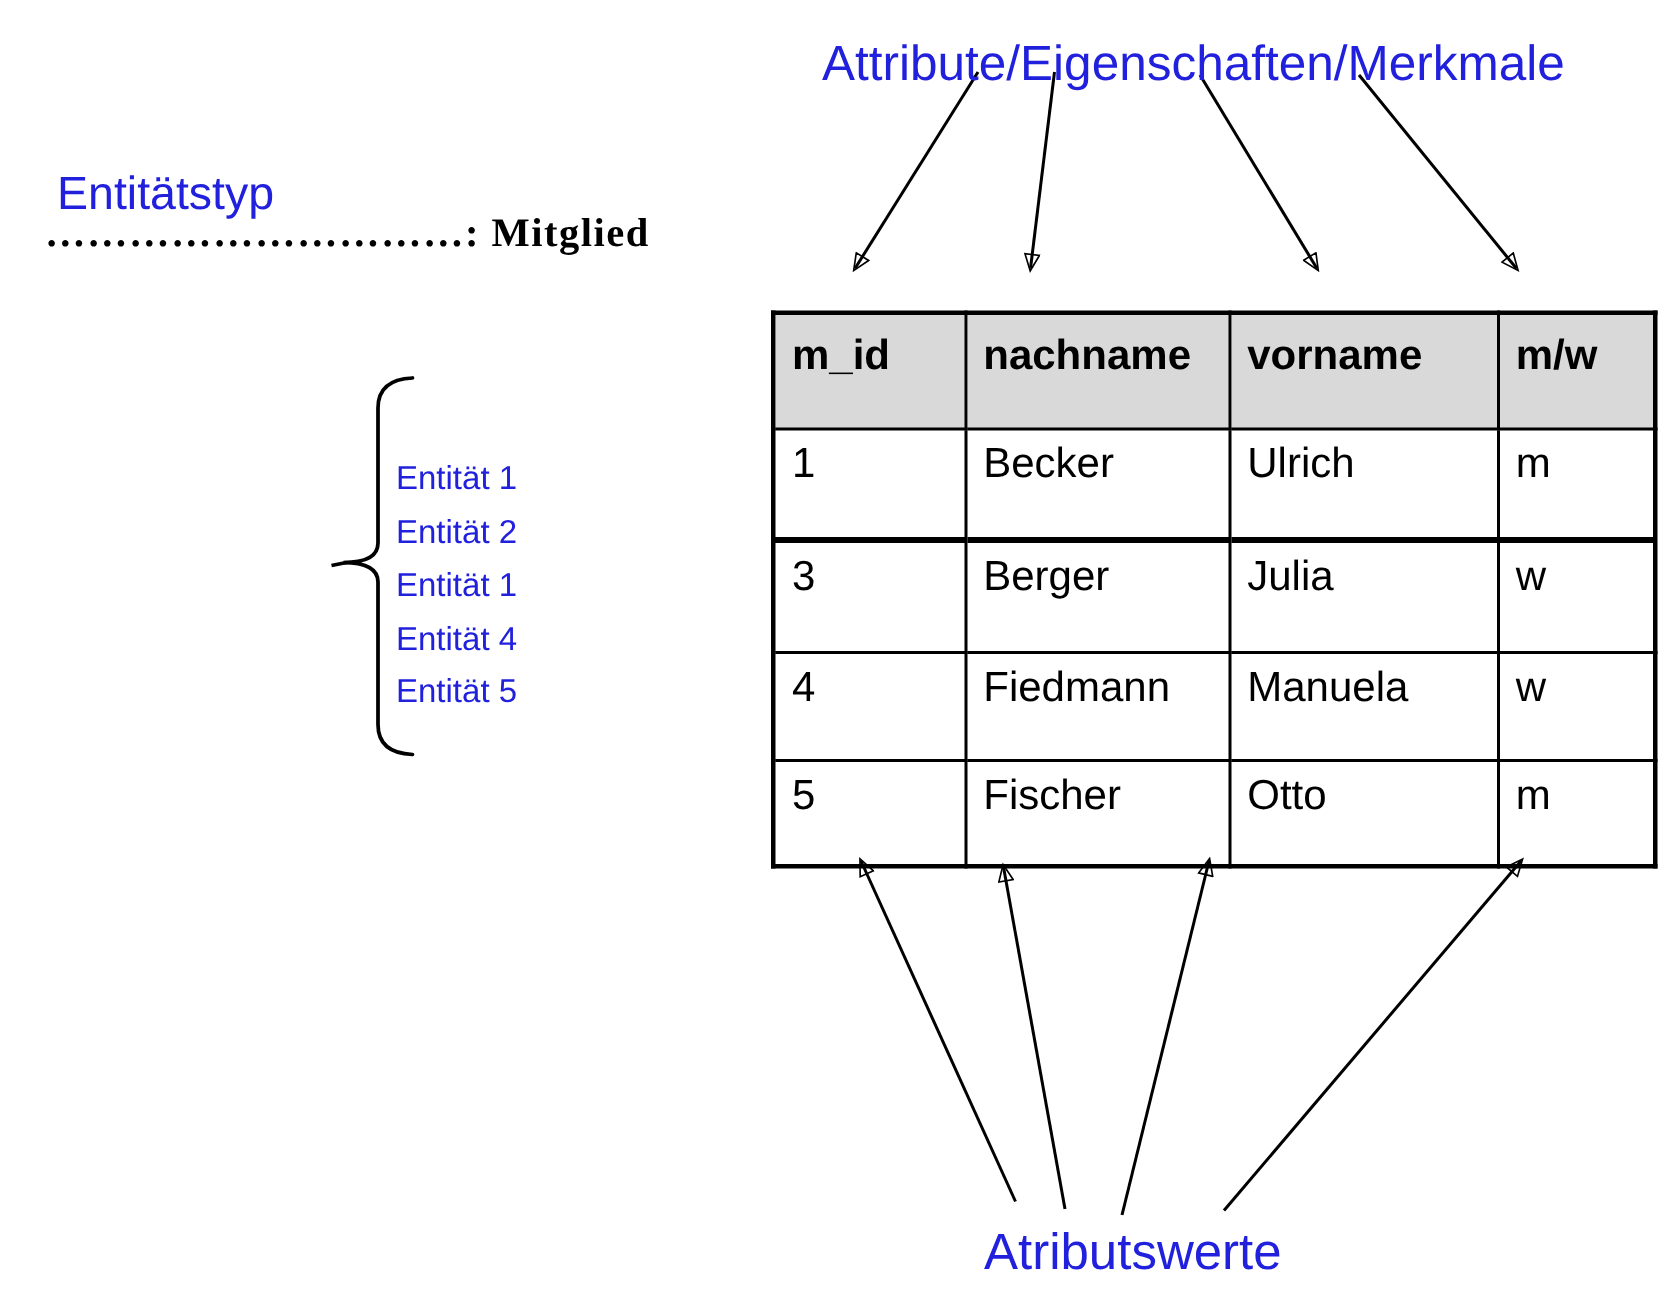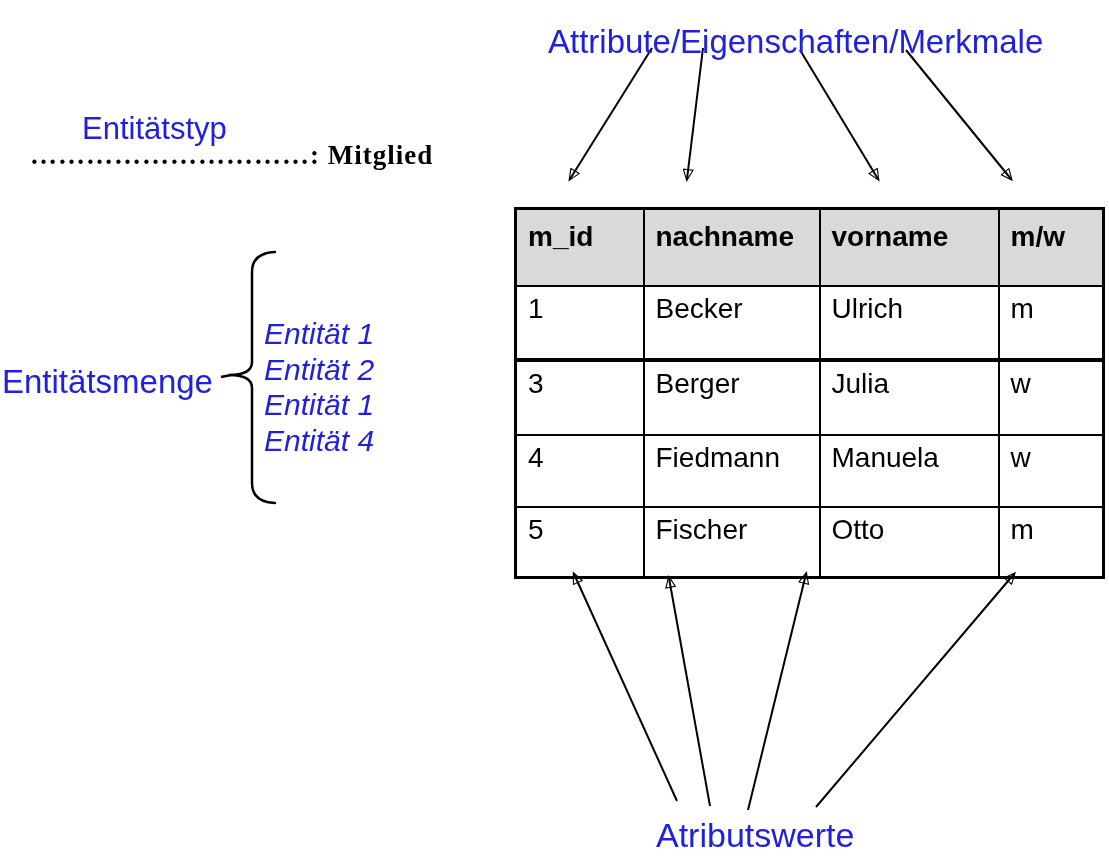--- a/index.html
+++ b/index.html
@@ -13,24 +13,24 @@
     width: 1109px;
     height: 859px;
     background: #ffffff;
     overflow: hidden;
   }
   .abs { position: absolute; white-space: nowrap; }
 
   .blue-label { color: #2121dd; }
 
   #attributes-title   { left: 548px; top: 23px;   font-size: 33px; }
-  #entity-type-label  { left: 38px;  top: 111px; font-size: 31px; margin-left: 44px; }
+  #entity-type-label  { left: 38px;  top: 111px; font-size: 31px; }
   #entity-type-line   { left: 30px;  top: 140px; font-size: 27px; font-weight: bold; color: #000; letter-spacing: 1px; font-family: Liberation Serif, serif; }
   #entity-set-label   { left: 2px;   top: 363px; font-size: 33px; }
-  #entity-list        { left: 264px; top: 316px; font-size: 30px; line-height: 35.5px; font-style: italic; }
+  #entity-list        { left: 264px; top: 301px; font-size: 22px; line-height: 35.5px; }
   #attribute-values-label { left: 656px; top: 816px; font-size: 34px; }
 
   #arrows-layer { position: absolute; left: 0; top: 0; pointer-events: none; }
   #arrows-layer line, #arrows-layer path { stroke: #000; fill: none; }
 
   #member-table {
     position: absolute;
     left: 514px; top: 207px;
     width: 588px;
     border-collapse: collapse;
@@ -83,27 +83,27 @@
     <path stroke-width="2.5" stroke-linecap="round" d="M 275 252 Q 252 253, 252 272 L 252 362 Q 252 375, 229 375 Q 252 375, 252 388 L 252 483 Q 252 502, 275 503"></path>
 
     <line x1="221" y1="377" x2="231" y2="375" stroke-width="2.5"></line>
   </svg>
 
   <div class="abs blue-label" id="attributes-title">Attribute/Eigenschaften/Merkmale</div>
 
   <div class="abs blue-label" id="entity-type-label">Entitätstyp</div>
   <div class="abs" id="entity-type-line">…………………………: Mitglied</div>
 
-  <div class="abs blue-label" id="entity-set-label">Entitätsmenge</div>
 
   <div class="abs blue-label" id="entity-list">
     <div>Entität 1</div>
     <div>Entität 2</div>
     <div>Entität 1</div>
     <div>Entität 4</div>
+    <div>Entität 5</div>
   </div>
 
   <table id="member-table">
     <colgroup>
       <col style="width:128px">
         <col style="width:176px">
         <col style="width:179px">
         <col style="width:105px">
     </colgroup>
     <thead>

